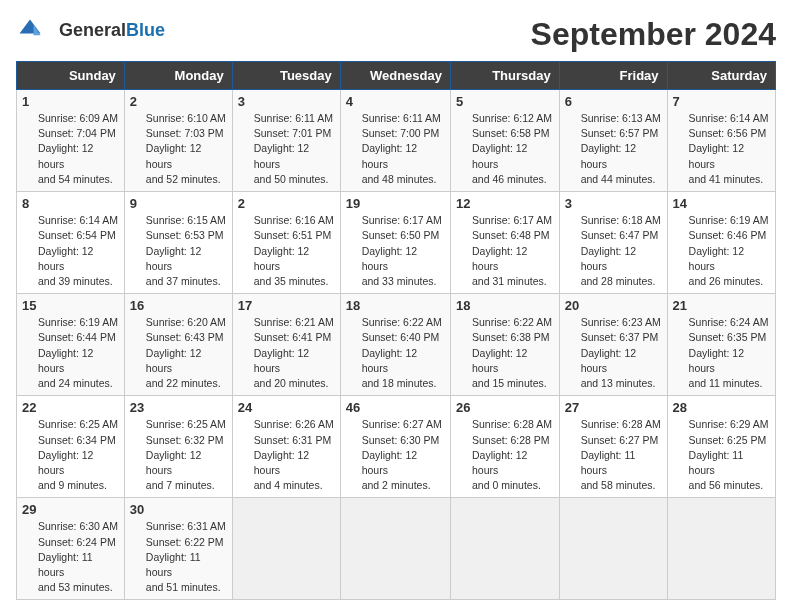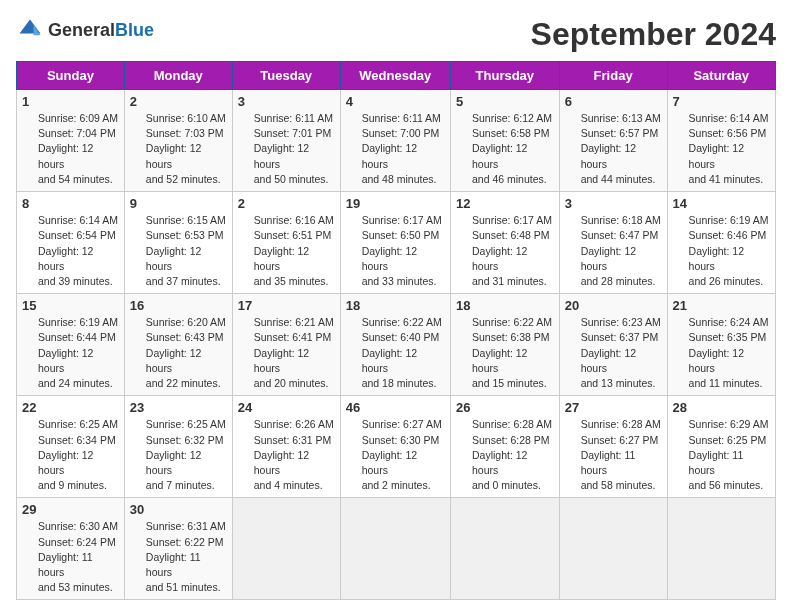--- a/index.html
+++ b/index.html
@@ -12,21 +12,21 @@
     }
     .header {
       display: flex;
       justify-content: space-between;
       align-items: flex-start;
       margin-bottom: 8px;
     }
     .logo {
       display: flex;
       align-items: center;
-      gap: 4px;
+      gap: 15px;
     }
     .logo-text-general {
       font-size: 18px;
       font-weight: bold;
       color: #333;
     }
     .logo-text-blue {
       font-size: 18px;
       font-weight: bold;
       color: #1a6faf;
@@ -46,24 +46,24 @@
     .location-title {
       font-size: 16px;
       color: #555;
     }
     .calendar {
       width: 100%;
       border-collapse: collapse;
       font-size: 11px;
     }
     .calendar thead th {
-      background-color: #a21caf;
+      background-color: #404040;
       color: #fff;
       padding: 6px 8px;
-      text-align: center;
+      text-align: right;
       font-size: 13px;
       font-weight: bold;
       border: 1px solid #1a5a9a;
     }
     .calendar tbody td {
       vertical-align: top;
       padding: 4px 5px;
       border: 1px solid #ccc;
       width: 113px;
       min-height: 70px;

